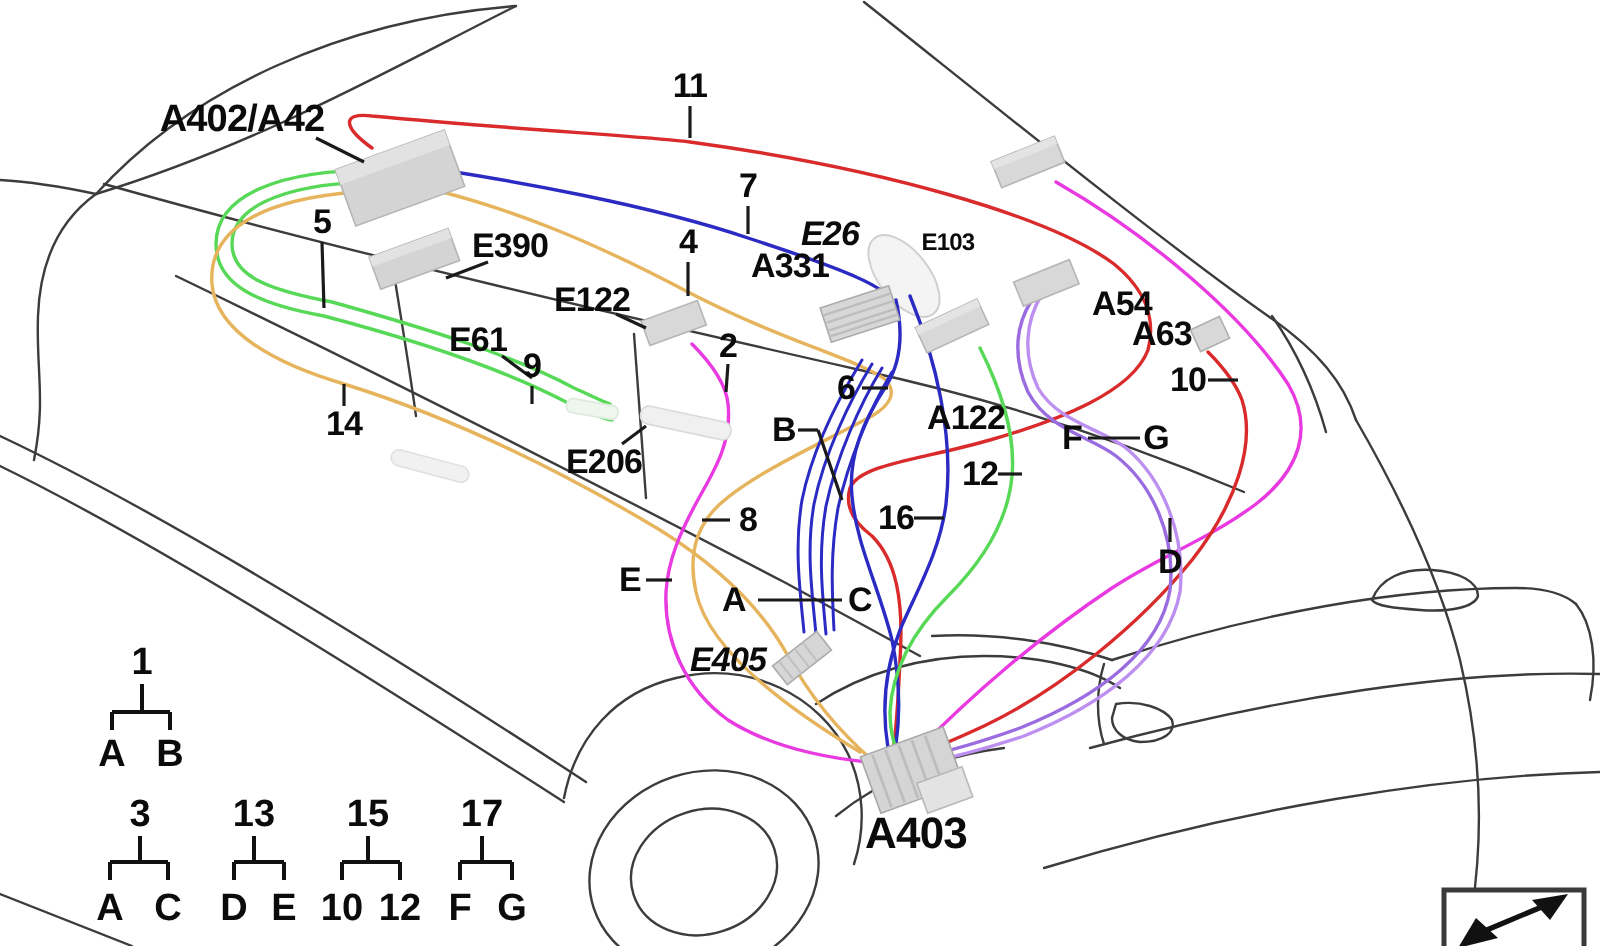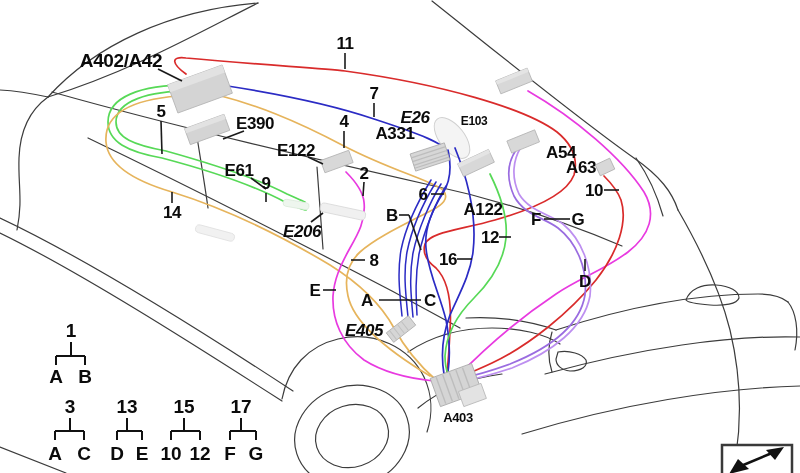--- a/index.html
+++ b/index.html
@@ -252,24 +252,24 @@
       <div class="label" style="left: 239px; top: 170px; font-size: 17px;">E61</div>
       <div class="label" style="left: 364px; top: 173px; font-size: 17px;">2</div>
       <div class="label" style="left: 423px; top: 194px; font-size: 17px;">6</div>
       <div class="label" style="left: 483px; top: 189px; font-size: 17px; margin-top: 20px;">A122</div>
       <div class="label" style="left: 594px; top: 190px; font-size: 17px;">10</div>
       <div class="label" style="left: 266px; top: 183px; font-size: 17px;">9</div>
       <div class="label" style="left: 392px; top: 215px; font-size: 17px;">B</div>
       <div class="label" style="left: 172px; top: 212px; font-size: 17px;">14</div>
       <div class="label" style="left: 536px; top: 219px; font-size: 17px;">F</div>
       <div class="label" style="left: 578px; top: 219px; font-size: 17px;">G</div>
-      <div class="label" style="left: 302px; top: 231px; font-size: 17px; font-style: italic;">E206</div>
+      <div class="label" style="left: 302px; top: 231px; font-size: 17px;">E206</div>
       <div class="label" style="left: 490px; top: 237px; font-size: 17px;">12</div>
       <div class="label" style="left: 374px; top: 260px; font-size: 17px;">8</div>
       <div class="label" style="left: 448px; top: 259px; font-size: 17px;">16</div>
       <div class="label" style="left: 315px; top: 290px; font-size: 17px;">E</div>
       <div class="label" style="left: 585px; top: 281px; font-size: 17px;">D</div>
       <div class="label" style="left: 367px; top: 300px; font-size: 17px;">A</div>
       <div class="label" style="left: 430px; top: 300px; font-size: 17px;">C</div>
       <div class="label" style="left: 364px; top: 330px; font-size: 17px; font-style: italic;">E405</div>
-      <div class="label" style="left: 458px; top: 417px; font-size: 13px;">A403</div>
+      <div class="label" style="left: 458px; top: 417px; font-size: 22px;">A403</div>
     </div>
 </div>
 
 </body></html>

